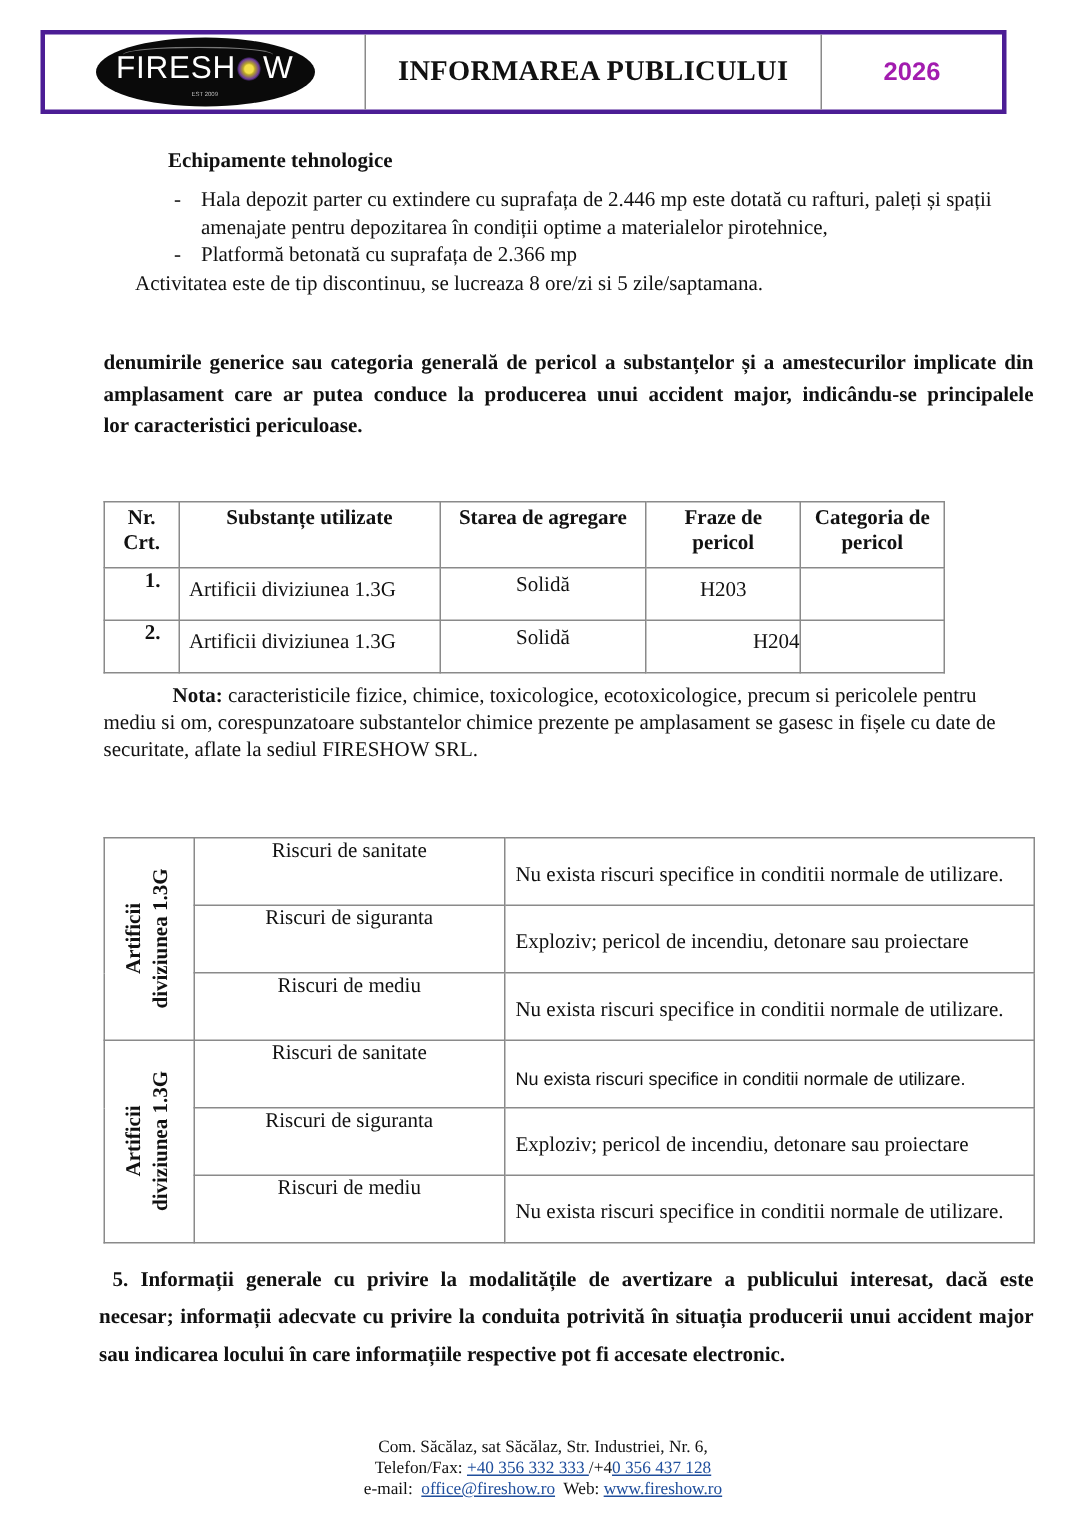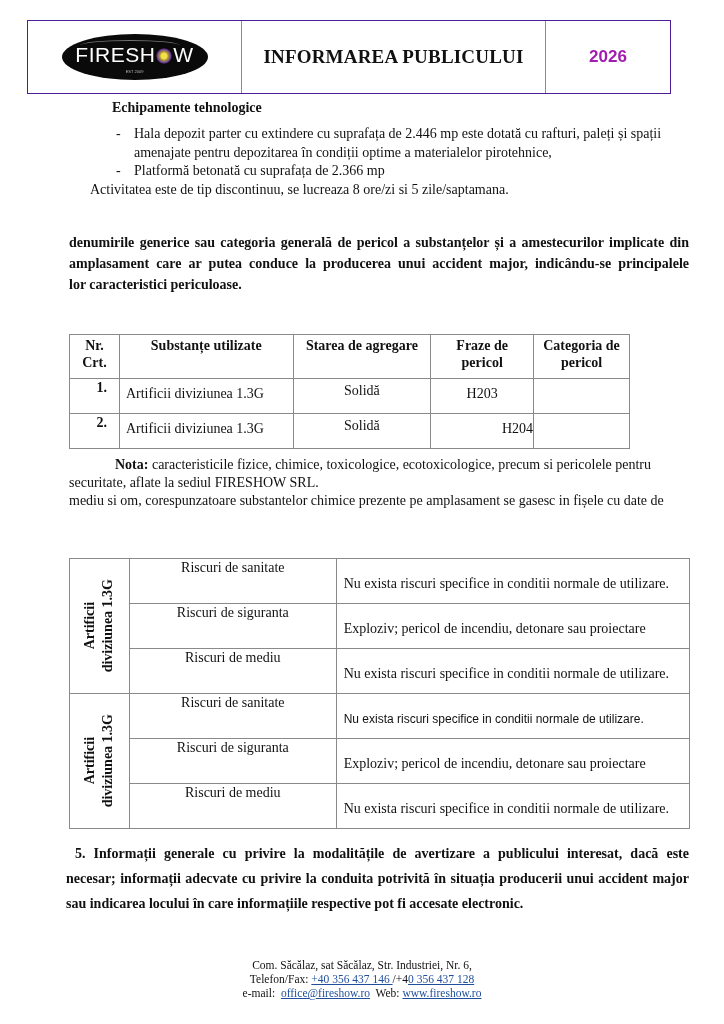--- a/index.html
+++ b/index.html
@@ -1,21 +1,21 @@
 <!DOCTYPE html>
 <html><head>
 <meta charset="utf-8">
 <style>
   html, body { margin:0; padding:0; background:#ffffff; }
   body { width:724px; height:1024px; position:relative; overflow:hidden;
          font-family:"Liberation Serif", "DejaVu Serif", serif; color:#111; }
   .abs { position:absolute; }
 
   
-  .hdr { left:27px; top:20px; width:644px; height:74px; border:1px solid #4c1d95; box-sizing:border-box; display:flex; }
+  .hdr { left:27px; top:20px; width:644px; height:56px; border:3px solid #4c1d95; box-sizing:border-box; display:flex; }
   .hdr-logo { width:213px; border-right:1px solid #8a8a8a; display:flex; align-items:center; justify-content:center; }
   .hdr-title { width:303px; border-right:1px solid #8a8a8a; display:flex; align-items:center; justify-content:center;
                font-weight:bold; font-size:19px; letter-spacing:0.2px; }
   .hdr-year { flex:1; display:flex; align-items:center; justify-content:center;
               font-family:"Liberation Sans", sans-serif; font-weight:bold; font-size:17px; color:#a21caf; }
   .logo { width:146px; height:46px; border-radius:50%; background:#0a0a0a; position:relative;
           display:flex; align-items:center; justify-content:center; }
   .logo-text { font-family:"Liberation Sans", sans-serif; color:#fff; font-size:21px; letter-spacing:0.5px; margin-top:-4px; }
   .logo-est { position:absolute; bottom:6px; left:0; right:0; text-align:center; color:#bbb;
               font-family:"Liberation Sans", sans-serif; font-size:4px; }
@@ -115,22 +115,22 @@
     <td style="padding-left:6px; padding-top:6px;">Artificii diviziunea 1.3G</td>
     <td style="text-align:center;">Solidă</td>
     <td style="text-align:right; padding-top:6px;margin-top:47px;">H204</td>
     <td></td>
   </tr>
 </tbody>
   </table>
 
 <div class="abs p" style="left:69px; top:456px; width:620px; line-height:18px;">
   <div style="padding-left:46px;"><span class="b">Nota:</span><span> caracteristicile fizice, chimice, toxicologice, ecotoxicologice, precum si pericolele pentru</span></div>
+  <div>mediu si om, corespunzatoare substantelor chimice prezente pe amplasament se gasesc in fișele cu date de</div>
   <div>securitate, aflate la sediul FIRESHOW SRL.</div>
-  <div>mediu si om, corespunzatoare substantelor chimice prezente pe amplasament se gasesc in fișele cu date de</div>
 </div>
 
 <table class="t2">
   <colgroup>
       <col style="width:60px">
       <col style="width:207px">
       <col style="width:354px">
     </colgroup>
   <tbody>
       <tr>
@@ -174,18 +174,18 @@
 
 <div class="abs p b" style="left:69px; top:841px; width:620px; line-height:25px;">
   <div style="padding-left:6px; text-align:justify; text-align-last:justify; word-spacing:2px;">5. Informații generale cu privire la modalitățile de avertizare a publicului interesat, dacă este</div>
   <div style="text-align:justify; text-align-last:justify; margin-left:-3px;">necesar; informații adecvate cu privire la conduita potrivită în situația producerii unui accident major</div>
   <div style="margin-left:-3px;">sau indicarea locului în care informațiile respective pot fi accesate electronic.</div>
 </div>
 
 <div class="abs footer" style="top:958px;">
   <div>Com. Săcălaz, sat Săcălaz, Str. Industriei, Nr. 6,</div>
   <div>
-    <span>Telefon/Fax: </span><a class="link">+40 356 437 146 </a><span>/+4</span><a class="link">0 356 437 128</a>
+    <span>Telefon/Fax: </span><a class="link">+40 356 332 333 </a><span>/+4</span><a class="link">0 356 437 128</a>
   </div>
   <div>
     <span style="white-space:pre;">e-mail:  </span><a class="link">office@fireshow.ro</a><span style="white-space:pre;">  Web: </span><a class="link">www.fireshow.ro</a>
   </div>
 </div>
 
 </body></html>

